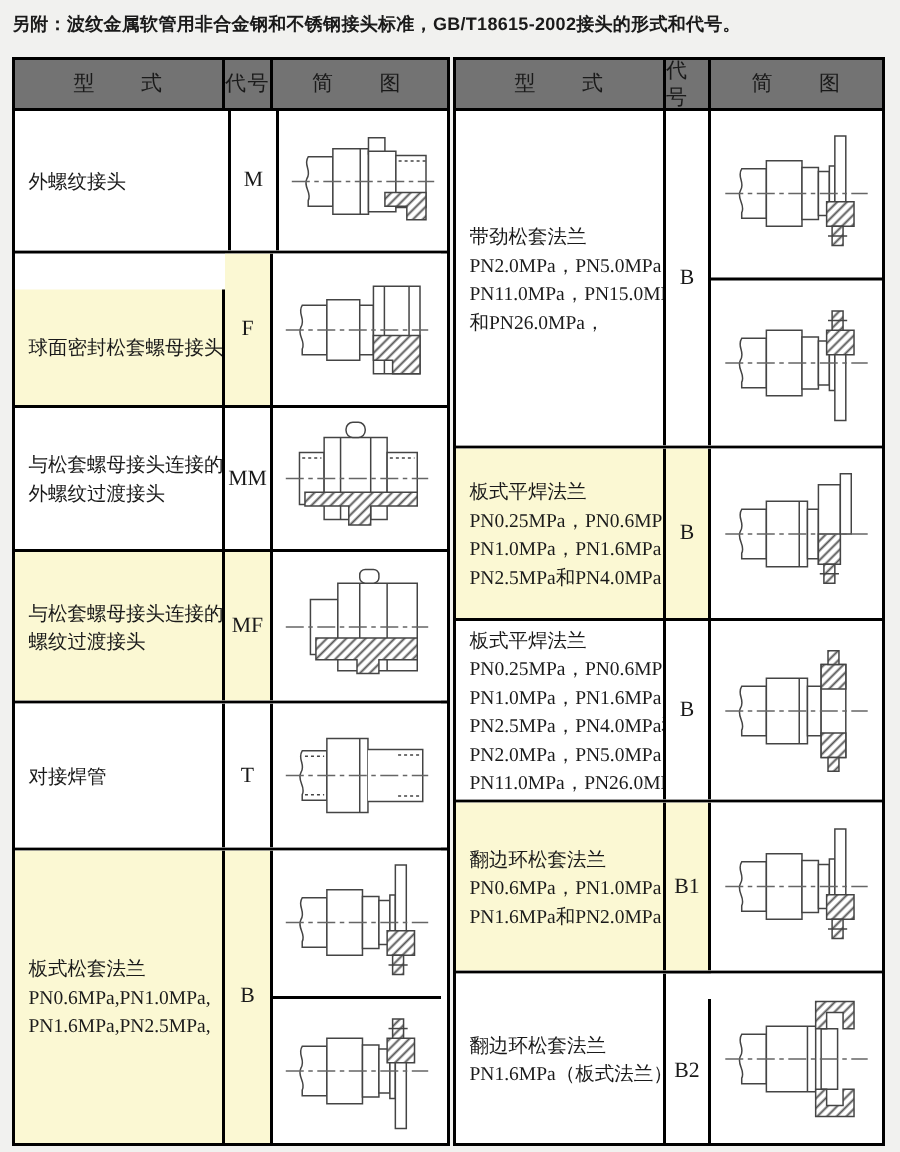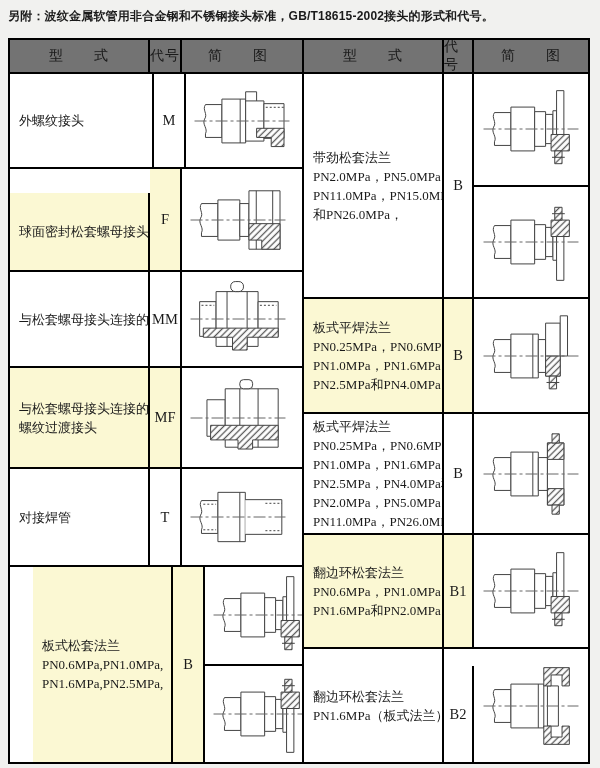--- a/index.html
+++ b/index.html
@@ -100,20 +100,21 @@
     <line x1="94" y1="14" x2="94" y2="78"></line>
     <path d="M68 50 H102 V78 H82 V68 H68 Z" fill="url(#h)"></path>
     <line x1="4" y1="46" x2="108" y2="46" stroke="#666" stroke-dasharray="12 3 3 3"></line>
   </svg>
         </div>
       </div>
     </div>
     <div class="trow white" style="height: 96px;">
       <div class="cell type-cell" style="width: 140px;">
         <div class="tline">与松套螺母接头连接的</div>
+        <div class="tline">外螺纹过渡接头</div>
       </div>
       <div class="cell code-cell" style="width: 32px; text-align: right;">MM</div>
       <div class="cell diagram-cell" style="width: 112px;">
         <div class="dwrap">
           <svg class="diag" viewBox="0 0 112 92" fill="none" stroke="#444" stroke-width="1">
     <rect x="14" y="27" width="18" height="38" fill="#fff"></rect>
     <line x1="16" y1="31" x2="30" y2="31" stroke-dasharray="2 2"></line>
     <rect x="32" y="16" width="46" height="60" fill="#fff"></rect>
     <line x1="44" y1="16" x2="44" y2="76"></line>
     <line x1="66" y1="16" x2="66" y2="76"></line>
@@ -160,21 +161,21 @@
     <rect x="34" y="19" width="30" height="54" fill="#fff"></rect>
     <line x1="58" y1="19" x2="58" y2="73"></line>
     <path d="M64 27 H104 V65 H64" fill="#fff"></path>
     <line x1="86" y1="31" x2="104" y2="31" stroke-dasharray="2 2"></line>
     <line x1="86" y1="61" x2="104" y2="61" stroke-dasharray="2 2"></line>
     <line x1="4" y1="46" x2="108" y2="46" stroke="#666" stroke-dasharray="12 3 3 3"></line>
   </svg>
         </div>
       </div>
     </div>
-    <div class="trow yellow" style="height: 195px; margin-left: 23px;">
+    <div class="trow yellow" style="height: 195px;">
       <div class="cell type-cell" style="width: 140px;">
         <div class="tline">板式松套法兰</div>
         <div class="tline">PN0.6MPa,PN1.0MPa,</div>
         <div class="tline">PN1.6MPa,PN2.5MPa,</div>
       </div>
       <div class="cell code-cell" style="width: 32px;">B</div>
       <div class="cell diagram-cell" style="width: 112px;">
         <div class="dwrap">
           <svg class="diag" viewBox="0 0 112 92" fill="none" stroke="#444" stroke-width="1">
     <path d="M16 28 C12 34 19 38 15 44 C12 50 19 54 16 60 L16 64 L34 64 L34 28 Z" fill="#fff"></path>

